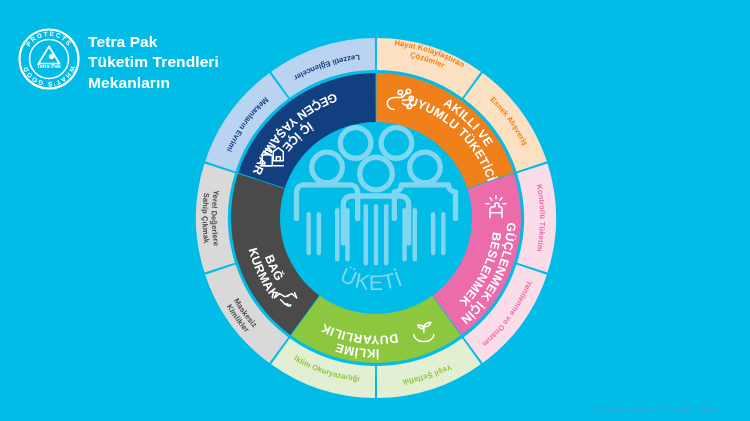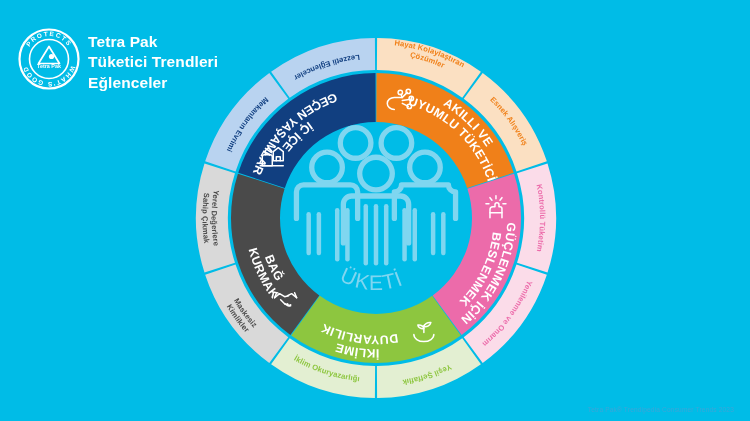--- a/index.html
+++ b/index.html
@@ -68,22 +68,22 @@
         <textPath href="#lg-bot" startOffset="50%" text-anchor="middle">WHAT'S GOOD</textPath>
       </text>
       <path d="M20.5,35.5 L31,18.5 L41.5,35.5 Z" fill="none" stroke="#ffffff" stroke-width="1.7" stroke-linejoin="round"></path>
       <circle cx="33.5" cy="28.5" r="2.6" fill="#ffffff"></circle>
       <text x="31" y="39.6" font-size="5.4" font-weight="bold" fill="#ffffff" text-anchor="middle" font-family="Liberation Sans, sans-serif">Tetra Pak</text>
     </svg>
   </div>
 
   <div class="title-block">
     <div>Tetra Pak</div>
-    <div>Tüketici Trendleri</div>
-    <div>Eğlenceler</div>
+    <div>Tüketim Trendleri</div>
+    <div>Mekanların</div>
   </div>
 
 
   <div class="footer">Tetra Pak® Trendipedia Consumer Trends 2023</div>
 
   <div id="wheel">
     <svg id="wheel-svg" viewBox="0 0 400 360" width="400" height="360">
         <defs>
           <path id="tp0" d="M163.90653047403703,10.193576512611344 A173.6,173.6 0 0 1 329.0099417028756,63.83892673610221" fill="none"></path>
           <path id="tp1" d="M165.8193180295604,19.192534439362333 A164.4,164.4 0 0 1 322.17300930848364,69.9949283146037" fill="none"></path>

